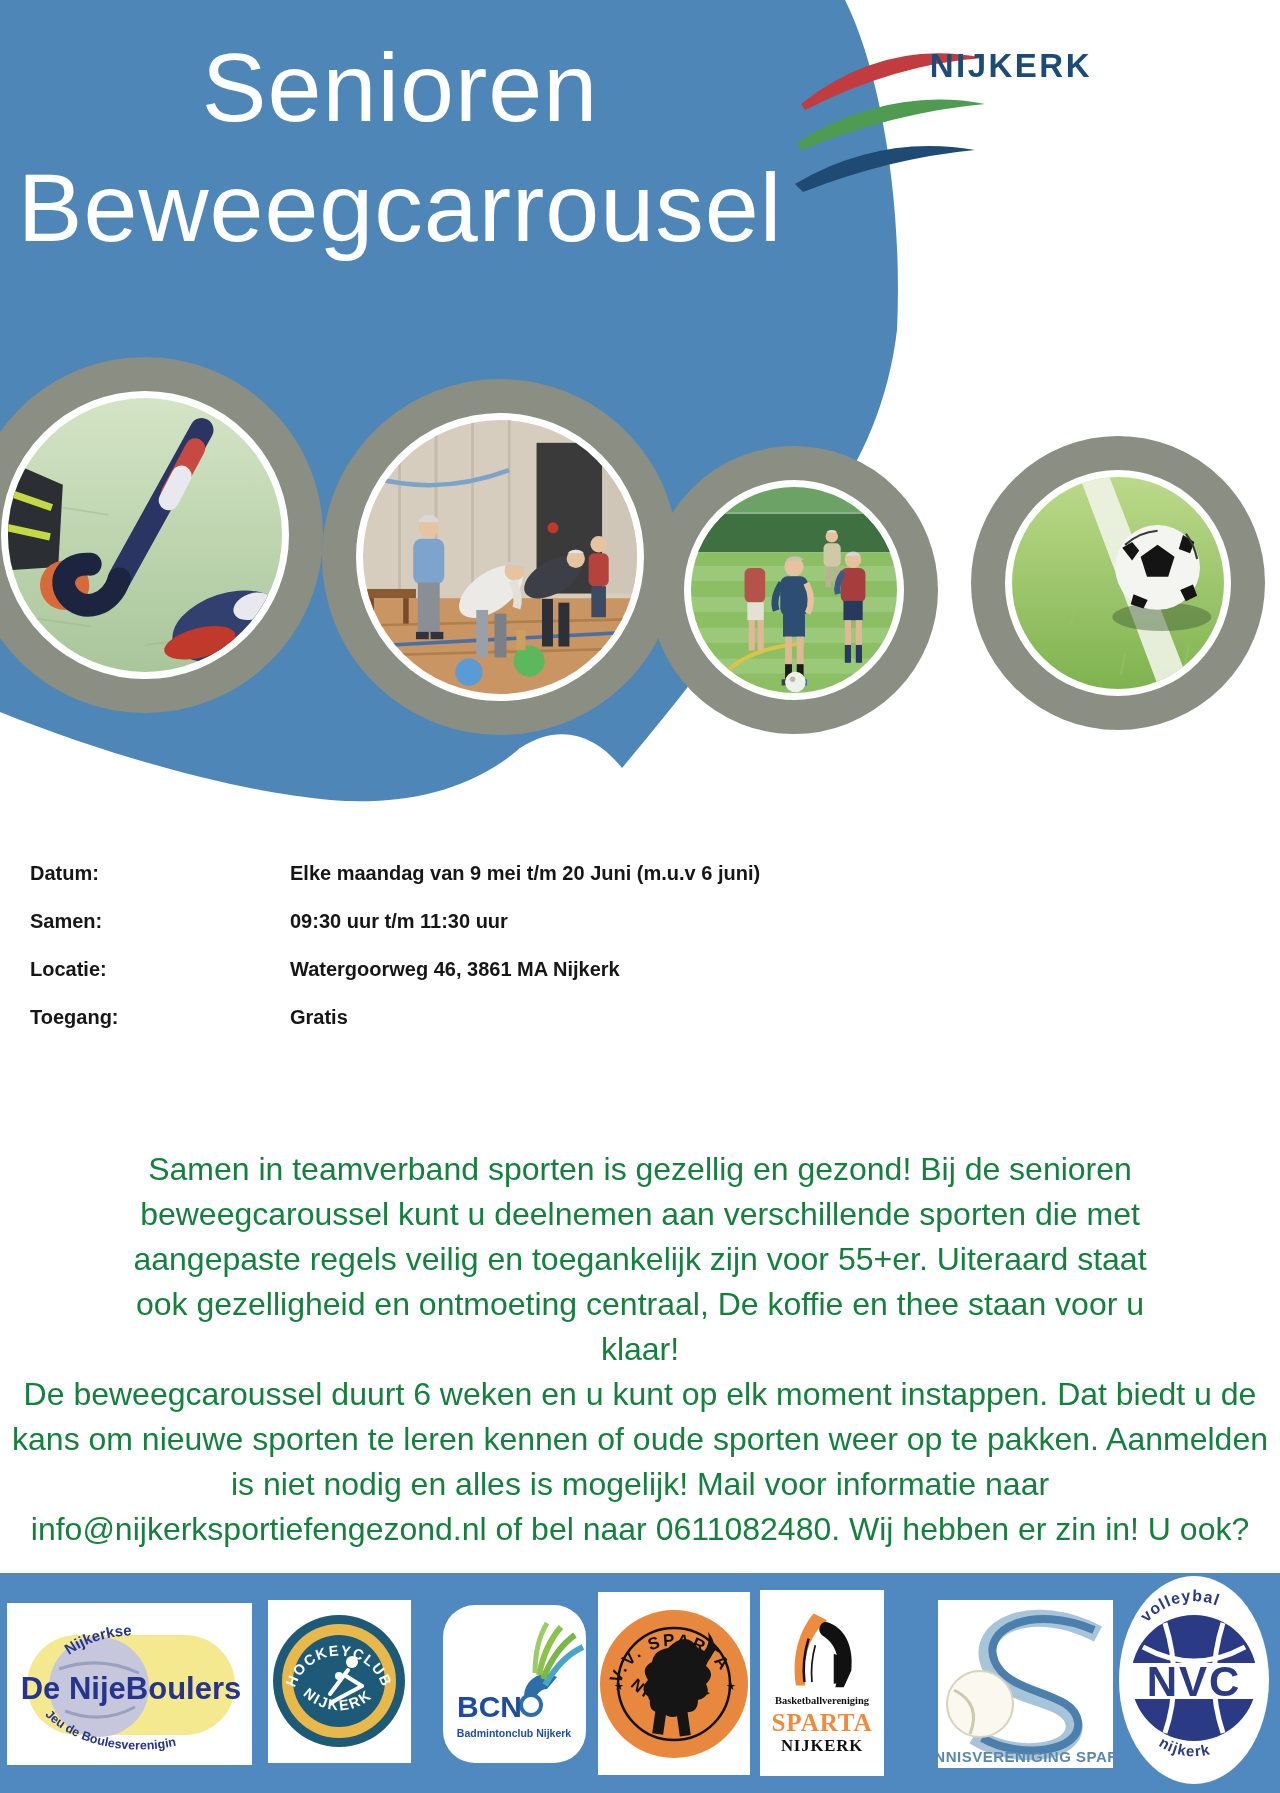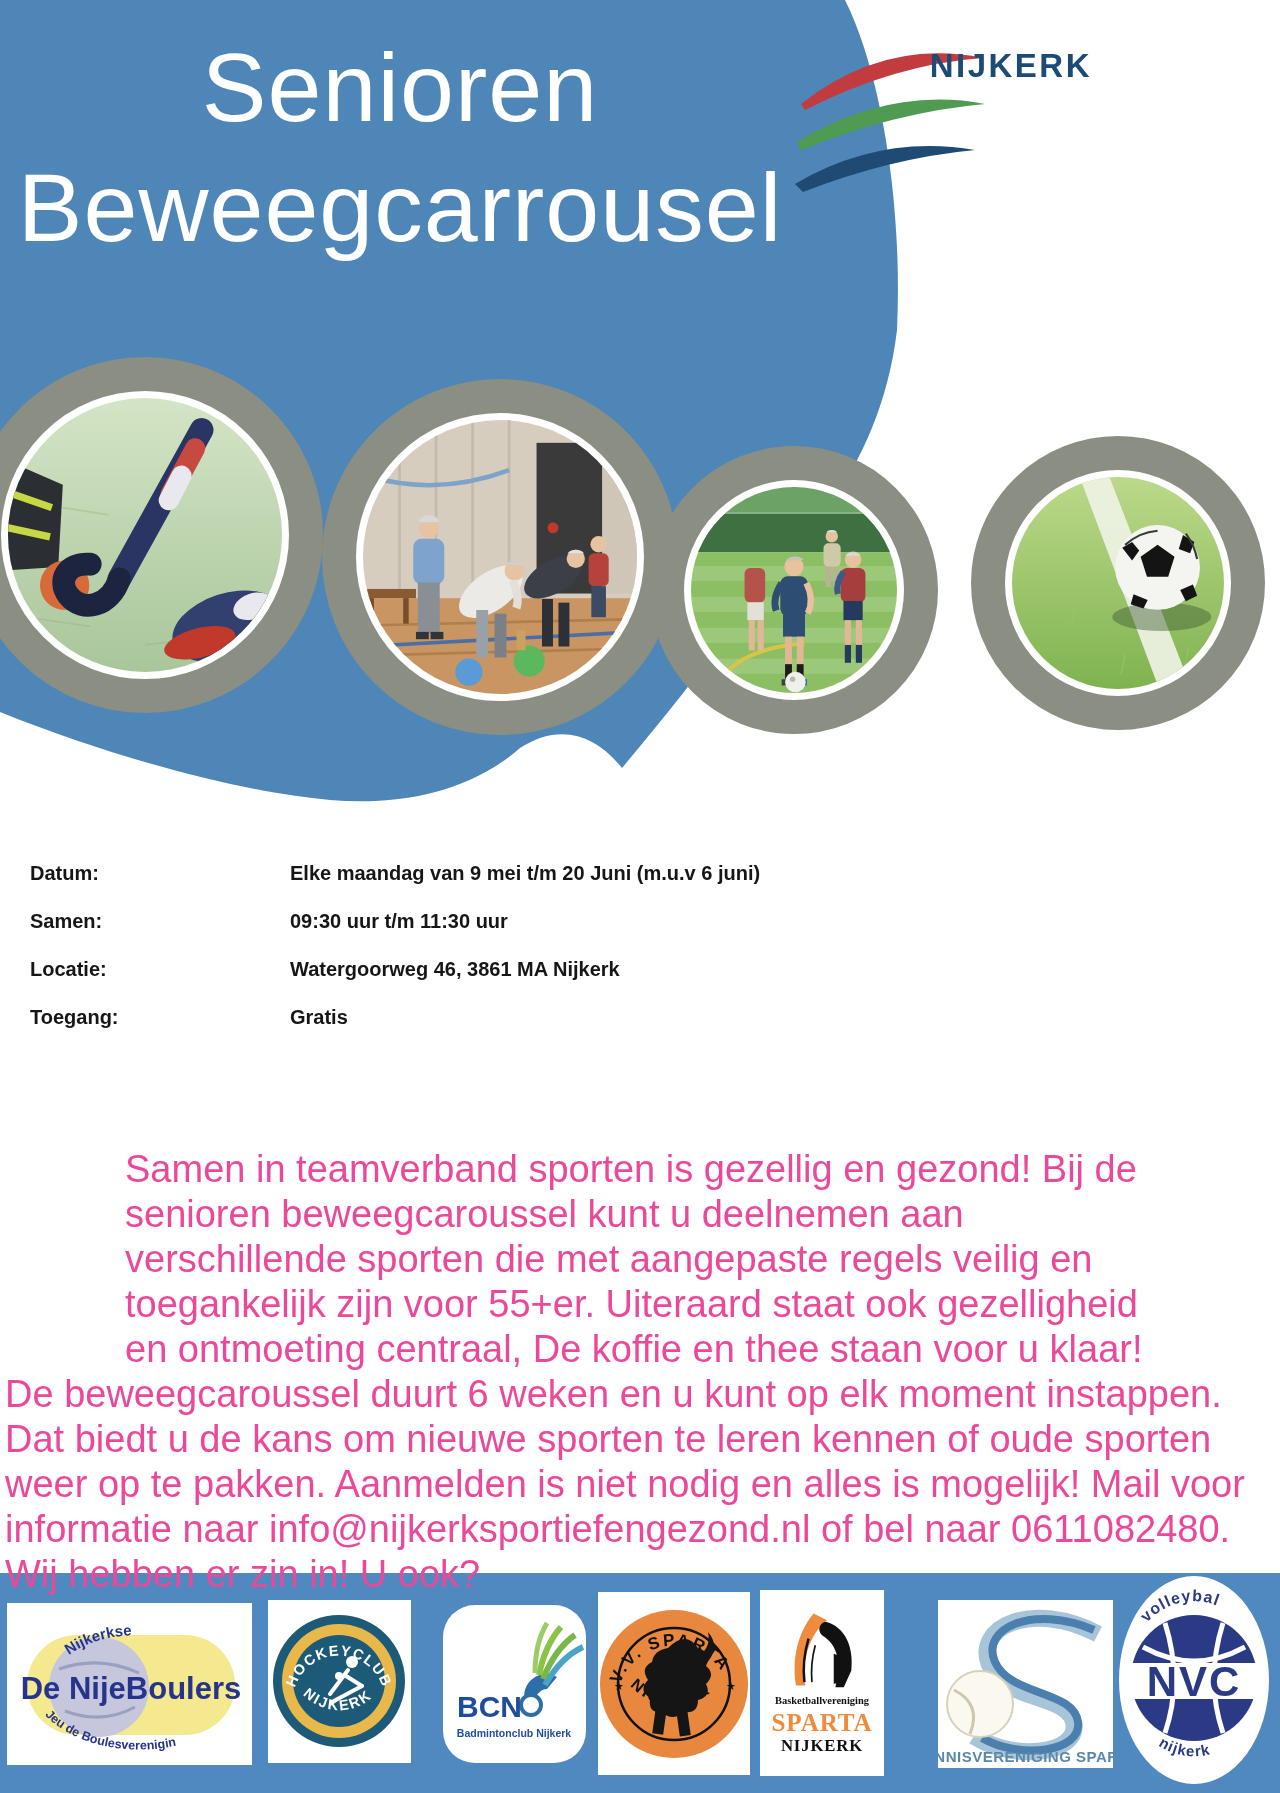--- a/index.html
+++ b/index.html
@@ -39,21 +39,21 @@
   #c3{left:650px;top:446px;width:288px;height:288px;z-index:6;}
   #c4{left:971px;top:436px;width:294px;height:294px;}
 
   
   .info-row{left:30px;width:1240px;height:46px;color:#161616;font-weight:bold;font-size:20px;z-index:3;}
   .info-row .lbl{position:absolute;left:0;top:0;}
   .info-row .val{position:absolute;left:260px;top:0;}
 
   
   .para{
-    color:#ec4899;font-size:38px;line-height:45px;z-index:3;
+    text-align:center;color:#15803d;font-size:32px;line-height:45px;z-index:3;
   }
   #para1{left:125px;top:1147px;width:1030px;}
   #para2{left:5px;top:1372px;width:1270px;}
 
   
   #footer-band{left:0;top:1573px;width:1280px;height:220px;background:#5089bf;z-index:2;}
   .tile{background:#ffffff;z-index:5;overflow:hidden;}
   .tile svg{position:absolute;left:0;top:0;width:100%;height:100%;}
   #t-njb{left:7px;top:1603px;width:245px;height:162px;}
   #t-hc{left:268px;top:1600px;width:143px;height:163px;}

